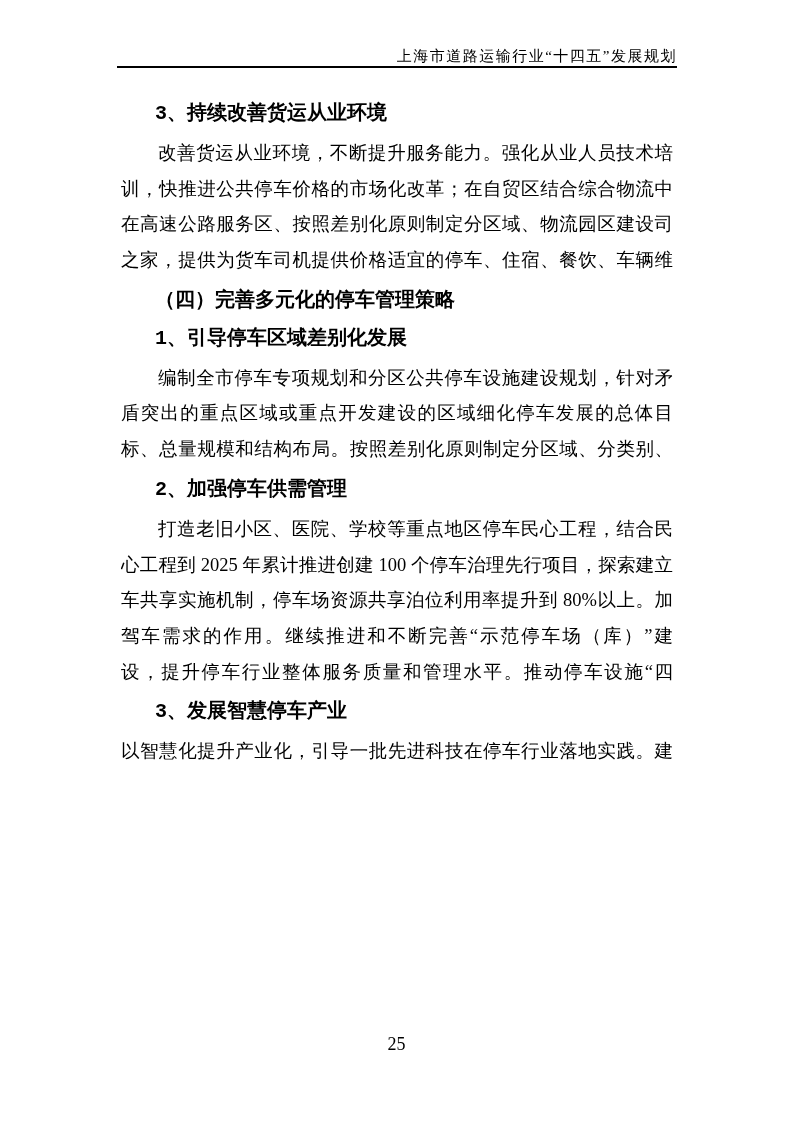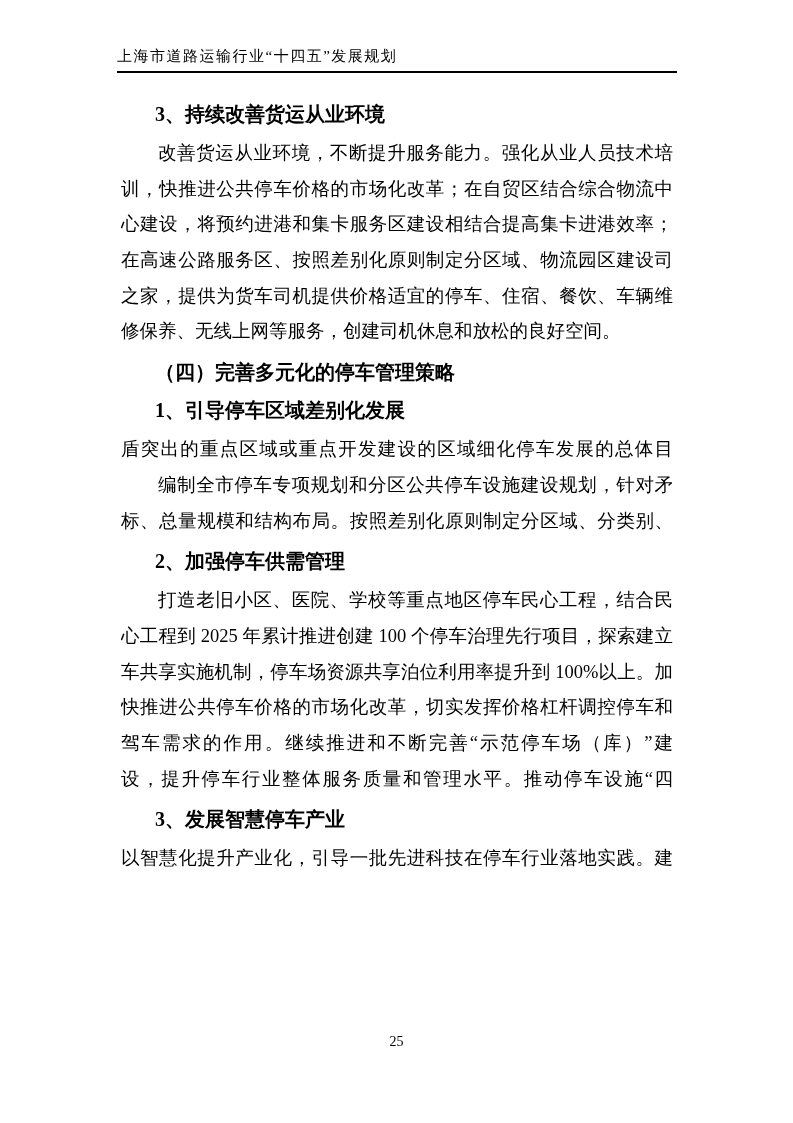--- a/index.html
+++ b/index.html
@@ -8,33 +8,32 @@
     width:793px; height:1123px;
     margin:0 auto;
     background:#ffffff;
     color:#000000;
     font-family:"Liberation Serif","DejaVu Serif",serif;
     overflow:hidden;
   }
   .page-header {
     position:absolute;
     left:117px; right:116px; top:47px;
-    text-align:left;
+    text-align:right;
     font-size:15px;
     letter-spacing:1.5px;
-    padding-bottom:5px;
     border-bottom:2px solid #000;
     font-family:"Liberation Serif","DejaVu Serif",serif;
   }
   .doc-body {
     position:absolute;
     left:117px; right:116px; top:94px;
   }
   .heading {
-    font-family:Liberation Serif, serif;
+    font-family:Liberation Mono, monospace;
     font-weight:bold;
     font-size:20px;
     line-height:36px;
     text-indent:38px;
     margin:2px 0;
     white-space:nowrap;
   }
   .paragraph { margin:4px; }
   .text-line {
     font-size:18.5px;
@@ -43,56 +42,53 @@
     text-align:justify;
     text-align-last:justify;
     overflow:hidden;
   }
   .text-line.first-line { text-indent:37px; }
   .text-line.no-stretch { text-align-last:left; }
   .page-footer {
     position:absolute;
     left:0; right:0; top:1034px;
     text-align:center;
-    font-size:14px;
+    font-size:18px;
     font-family:"Liberation Serif","DejaVu Serif",serif;
   }
 </style>
 </head>
 <body>
 
 <div class="page">
 
   <div class="page-header">
     <span>上海市道路运输行业“十四五”发展规划</span>
   </div>
 
   <div class="doc-body">
       <div class="heading">3、持续改善货运从业环境</div>
       <div class="paragraph">
         <div class="text-line first-line">改善货运从业环境，不断提升服务能力。强化从业人员技术培</div>
         <div class="text-line">训，快推进公共停车价格的市场化改革；在自贸区结合综合物流中</div>
-        <div class="text-line">心建设，将预约进港和集卡服务区建设相结合提高集卡进港效率；</div>
         <div class="text-line">在高速公路服务区、按照差别化原则制定分区域、物流园区建设司机</div>
         <div class="text-line">之家，提供为货车司机提供价格适宜的停车、住宿、餐饮、车辆维</div>
-        <div class="text-line no-stretch">修保养、无线上网等服务，创建司机休息和放松的良好空间。</div>
       </div>
       <div class="heading">（四）完善多元化的停车管理策略</div>
       <div class="heading">1、引导停车区域差别化发展</div>
       <div class="paragraph">
+        <div class="text-line first-line">编制全市停车专项规划和分区公共停车设施建设规划，针对矛</div>
         <div class="text-line">盾突出的重点区域或重点开发建设的区域细化停车发展的总体目</div>
-        <div class="text-line first-line">编制全市停车专项规划和分区公共停车设施建设规划，针对矛</div>
         <div class="text-line">标、总量规模和结构布局。按照差别化原则制定分区域、分类别、</div>
       </div>
       <div class="heading">2、加强停车供需管理</div>
       <div class="paragraph">
         <div class="text-line first-line">打造老旧小区、医院、学校等重点地区停车民心工程，结合民</div>
         <div class="text-line">心工程到 2025 年累计推进创建 100 个停车治理先行项目，探索建立</div>
-        <div class="text-line">车共享实施机制，停车场资源共享泊位利用率提升到 100%以上。加</div>
-        <div class="text-line">快推进公共停车价格的市场化改革，切实发挥价格杠杆调控停车和</div>
+        <div class="text-line">车共享实施机制，停车场资源共享泊位利用率提升到 80%以上。加</div>
         <div class="text-line">驾车需求的作用。继续推进和不断完善“示范停车场（库）”建</div>
         <div class="text-line">设，提升停车行业整体服务质量和管理水平。推动停车设施“四</div>
       </div>
       <div class="heading">3、发展智慧停车产业</div>
       <div class="paragraph">
         <div class="text-line">以智慧化提升产业化，引导一批先进科技在停车行业落地实践。建</div>
       </div>
     </div>
 
   <div class="page-footer">

